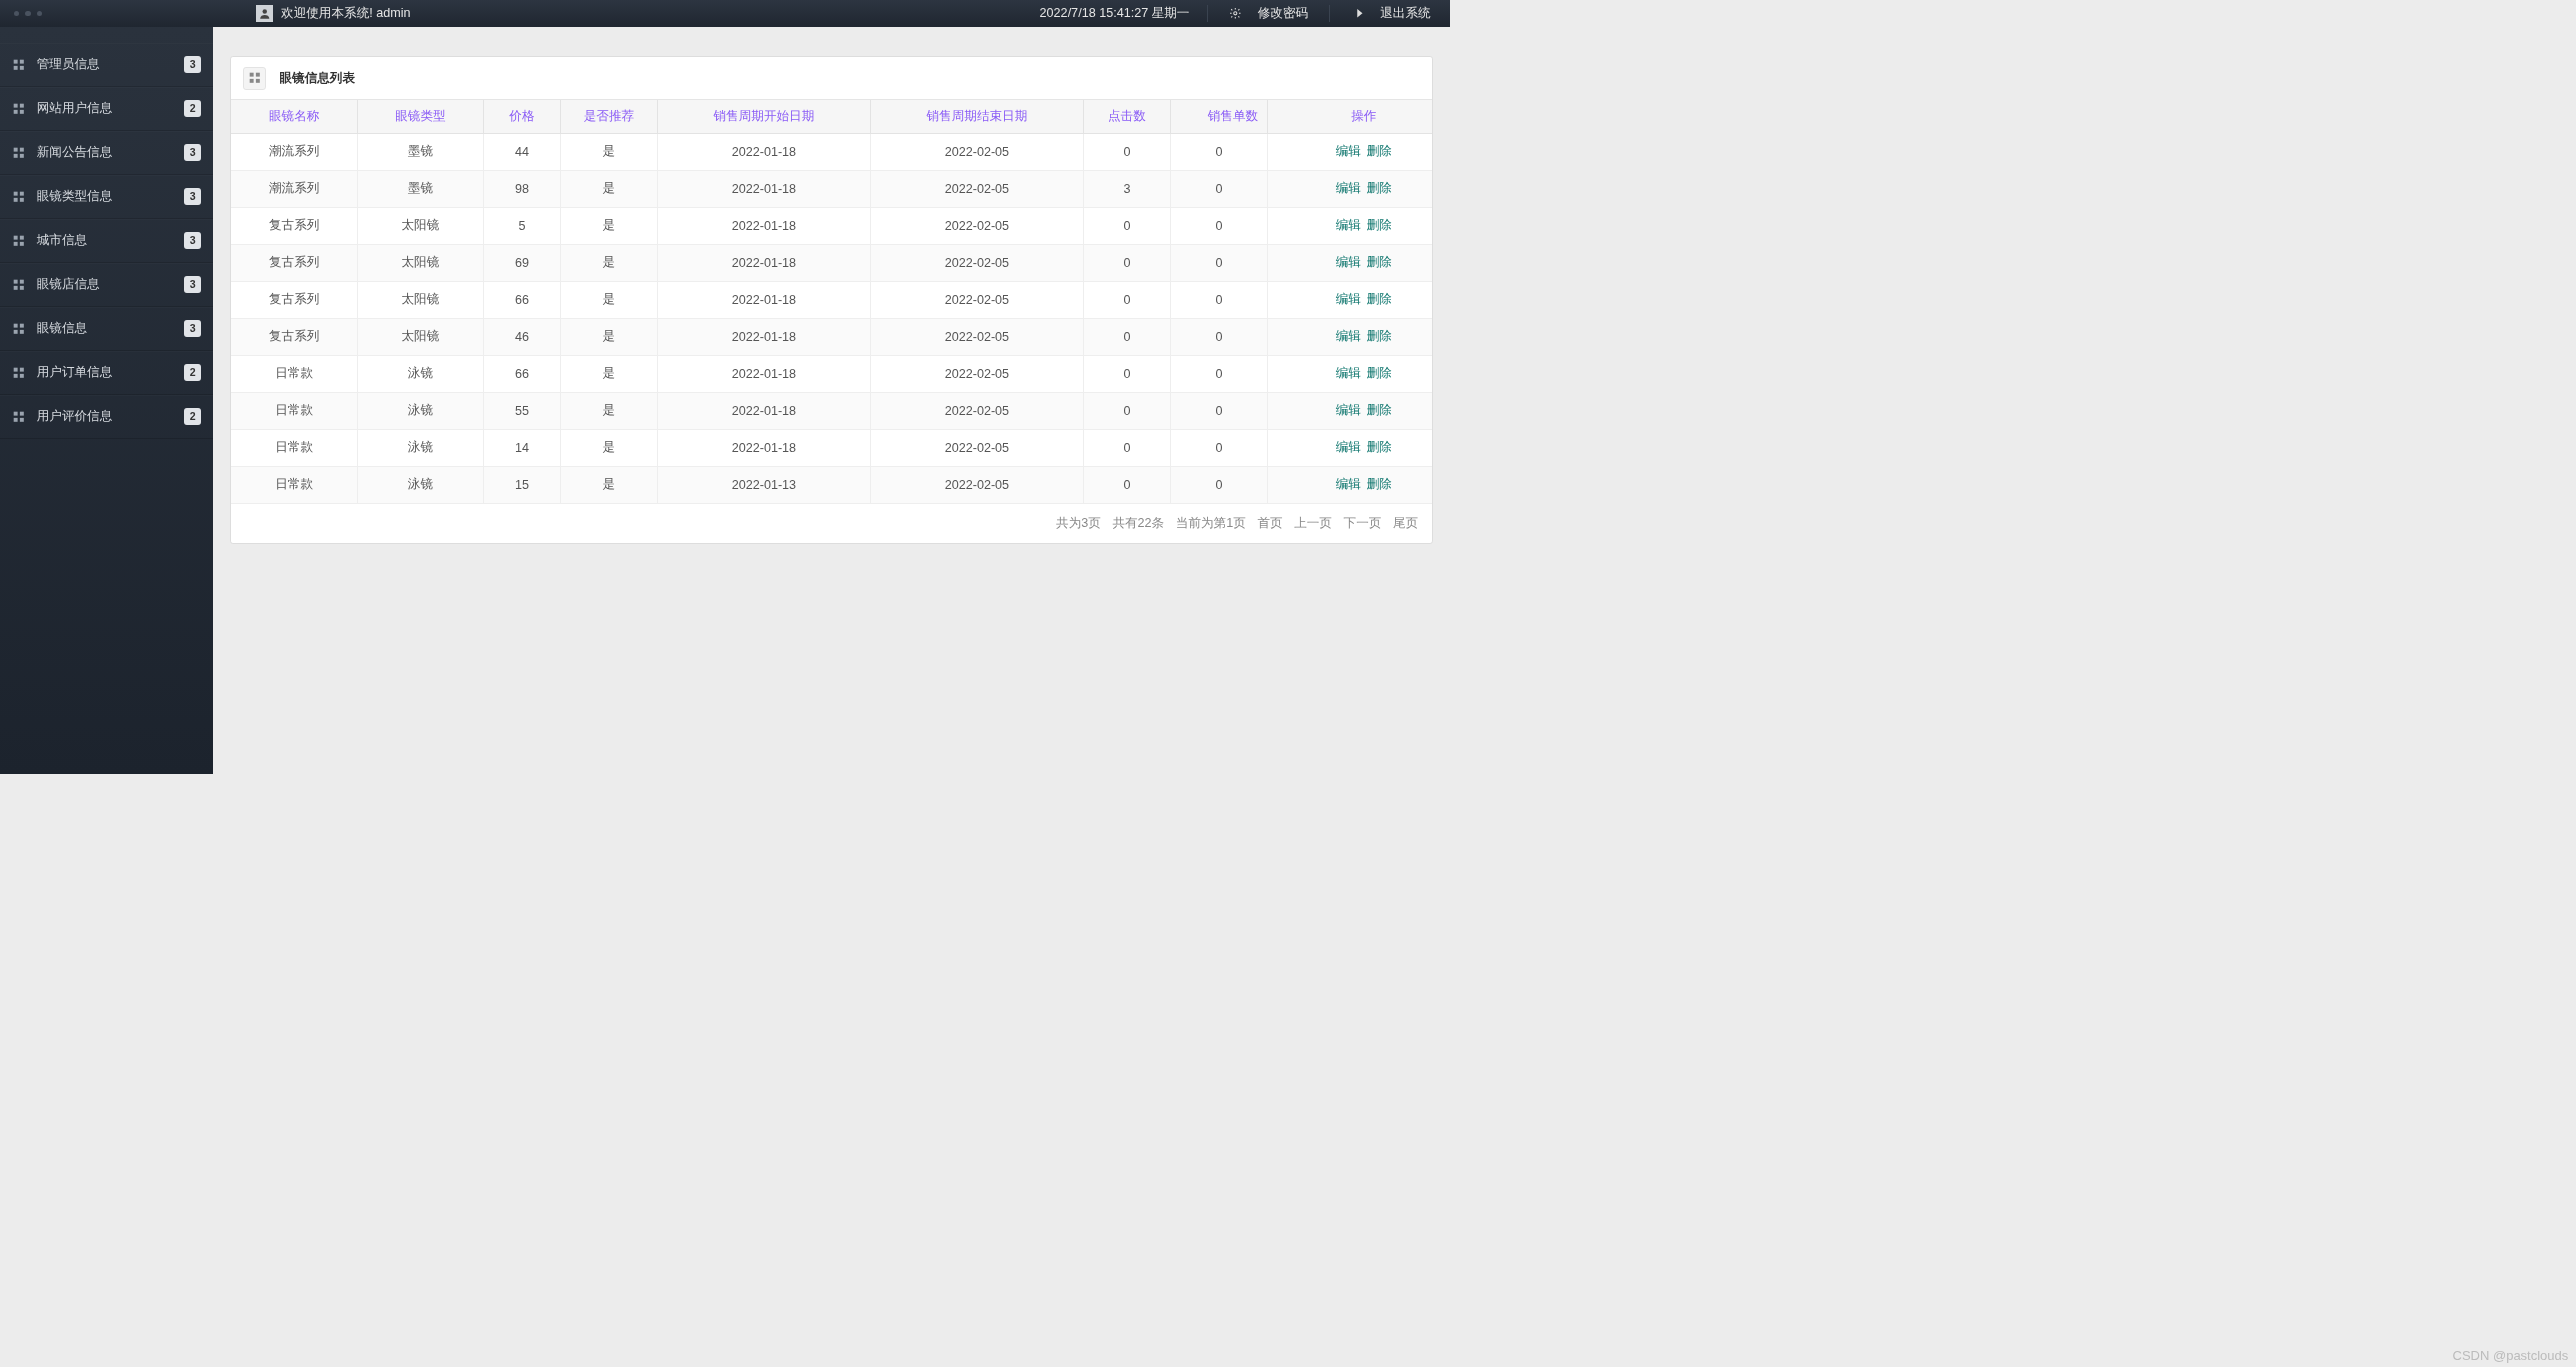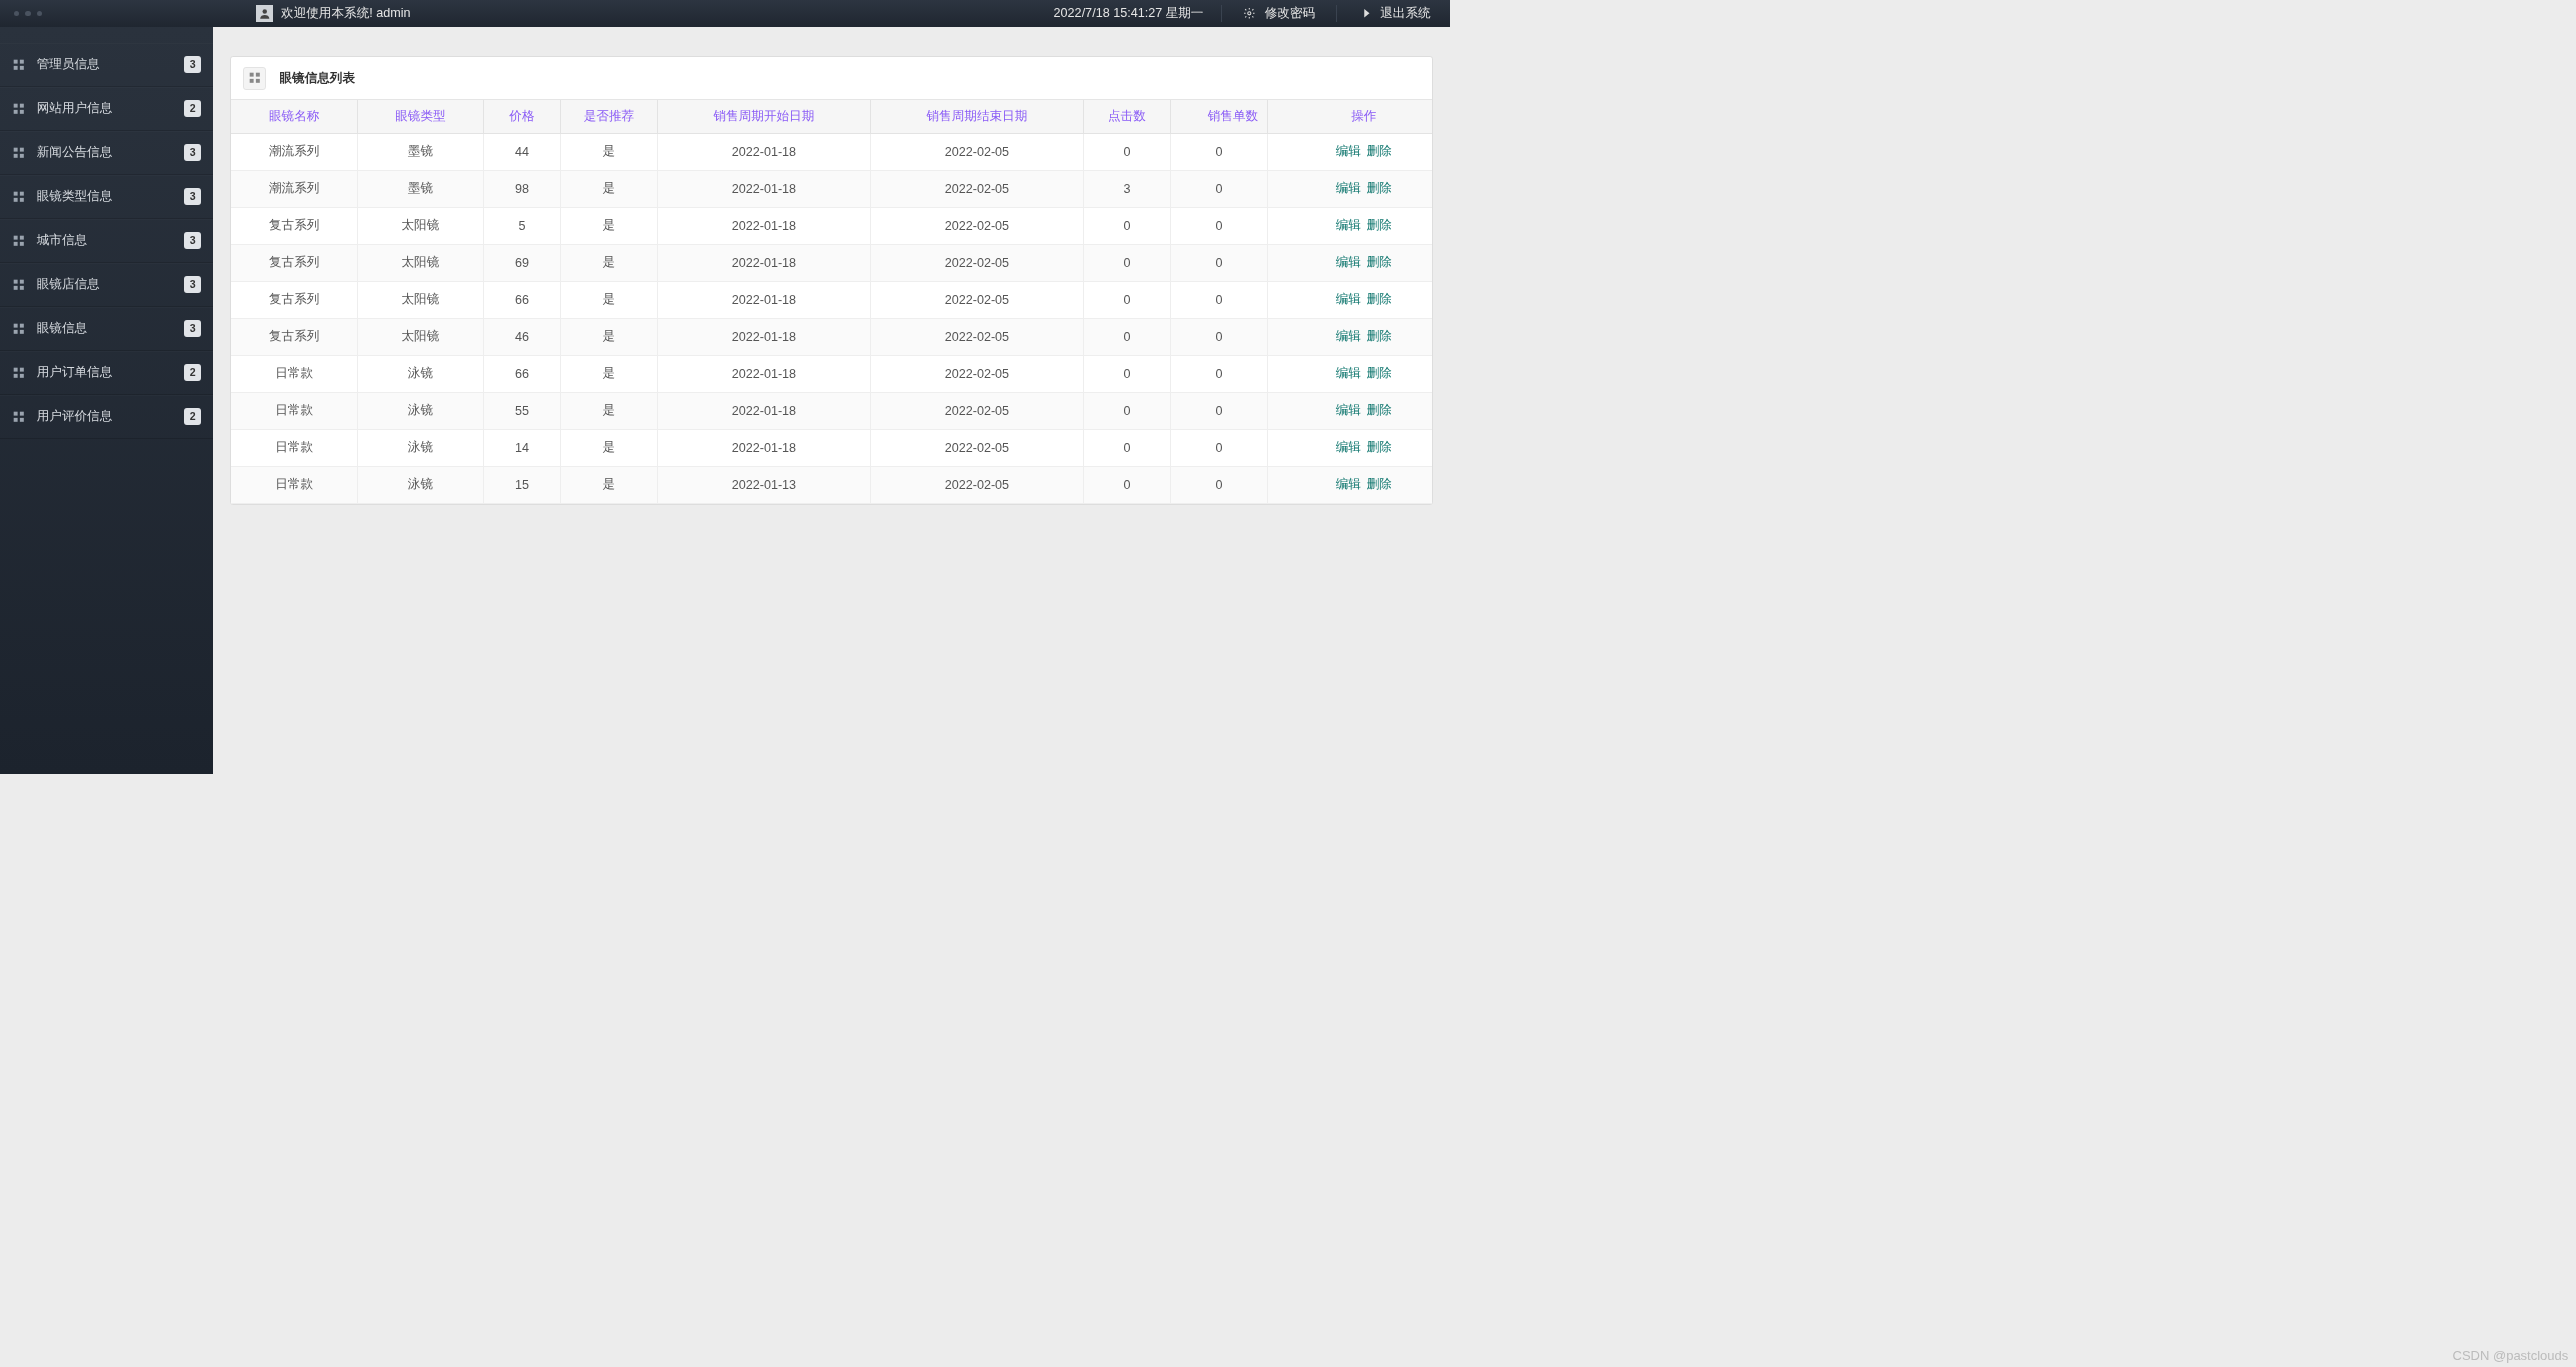--- a/index.html
+++ b/index.html
@@ -36,21 +36,21 @@
       width: 17.4px; height: 17.4px; background: #cfd3d8;
       display: inline-flex; align-items: center; justify-content: center;
     }
     .avatar svg { width: 13.5px; height: 13.5px; }
     .topbar-spacer { flex: 1; }
     .topbar-right {
       display: flex; align-items: center; gap: 17.4px;
       padding-right: 15.5px;
     }
     .topbar-btn {
-      display: flex; align-items: center; gap: 9px;
+      display: flex; align-items: center; gap: 16px;
       color: #e5e5e5; cursor: pointer;
       padding: 0 3.9px;
     }
     .topbar-sep { width: 1px; height: 17.4px; background: #3a4350; }
     .icon-sm { width: 12.6px; height: 12.6px; }
 
     .layout { display: flex; height: calc(100% - 27px); }
 
     .sidebar {
       width: 213px;
@@ -431,18 +431,27 @@
               <td>15</td>
               <td>是</td>
               <td>2022-01-13</td>
               <td>2022-02-05</td>
               <td>0</td>
               <td>0</td>
               <td><span class="link">编辑</span><span class="link">删除</span></td>
             </tr>
           </tbody>
       </table>
+      <div class="pager">
+        <span>共为3页</span>
+        <span>共有22条</span>
+        <span>当前为第1页</span>
+        <span class="plink">首页</span>
+        <span class="plink">上一页</span>
+        <span class="plink">下一页</span>
+        <span class="plink">尾页</span>
+      </div>
     </div>
   </div>
 </div>
 
 <div class="watermark">CSDN @pastclouds</div>
 
 
 </body></html>

